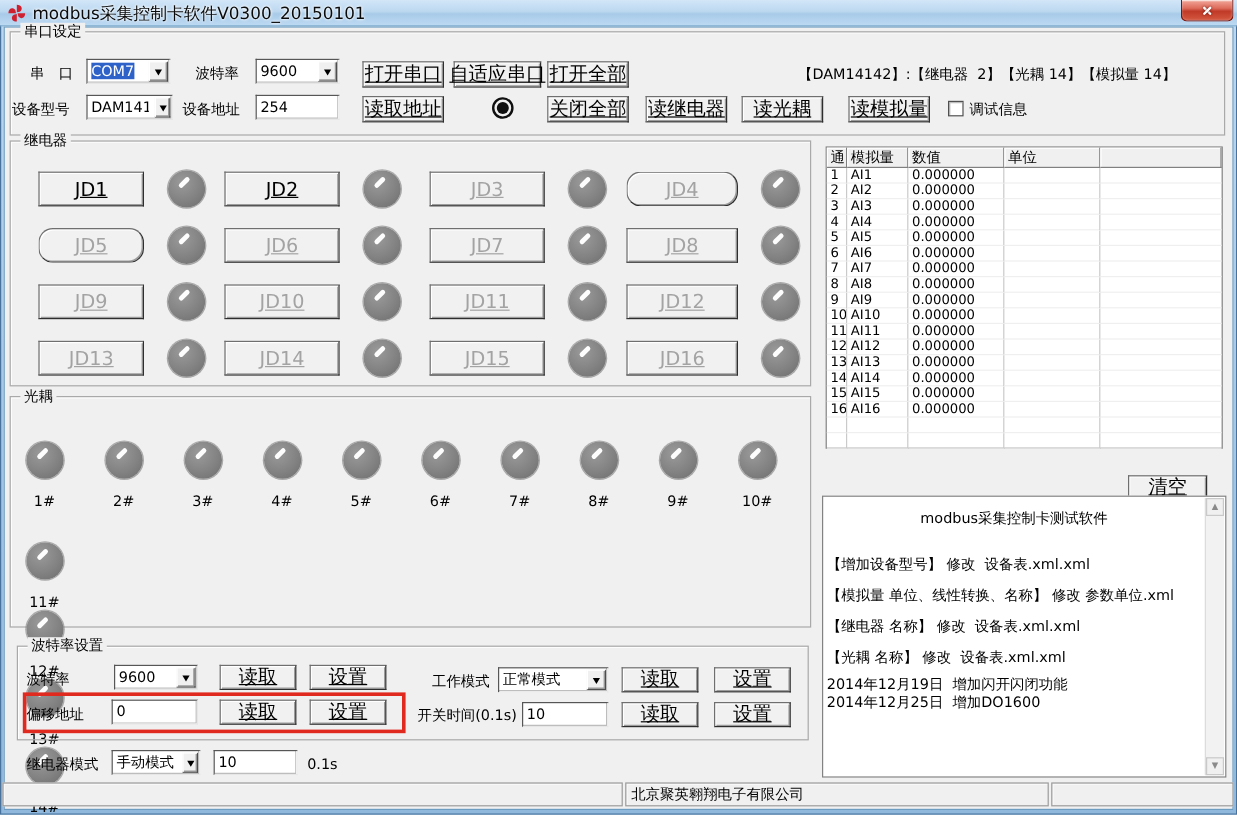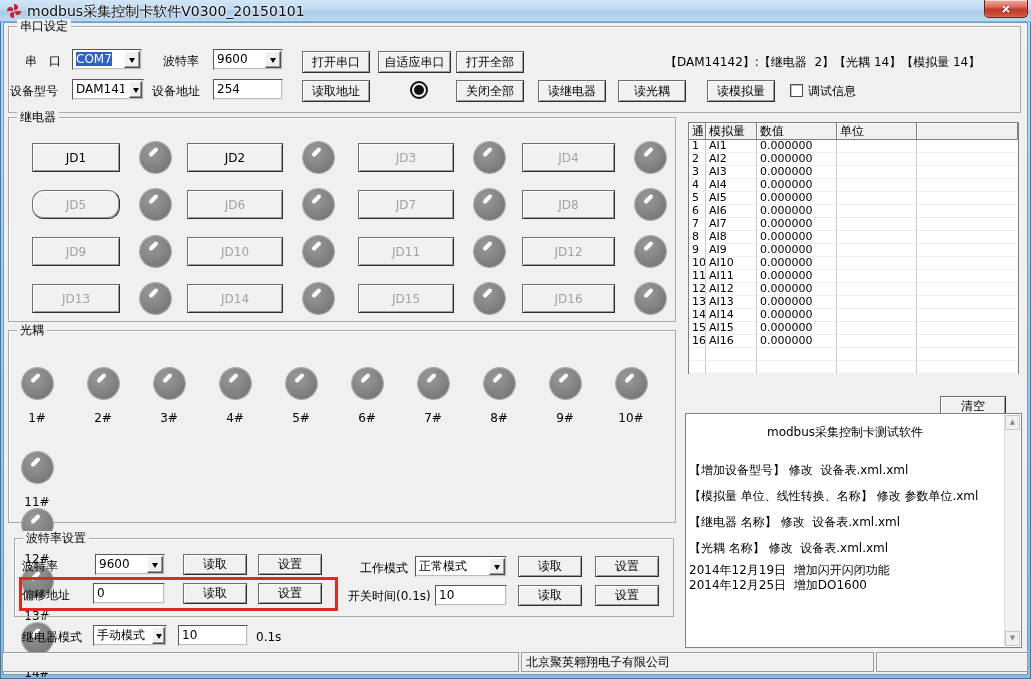--- a/index.html
+++ b/index.html
@@ -26,21 +26,21 @@
   
   .grp{position:absolute;border:1px solid #a9a9a9;box-shadow:inset 1px 1px 0 #fdfdfd;}
   .grp-label{position:absolute;top:-8px;left:8px;background:#f0f0f0;padding:0 3px;line-height:14px;white-space:pre;}
 
   .lbl{position:absolute;white-space:pre;line-height:15px;}
 
   
   .win-btn{position:absolute;display:flex;align-items:center;justify-content:center;
     background:#f1f1f1;border:1px solid #6f6f6f;border-right-color:#2e2e2e;border-bottom-color:#2e2e2e;
     box-shadow:inset 1px 1px 0 #ffffff,inset -1px -1px 0 #9c9c9c;
-    font-size:12px;white-space:pre;cursor:default;}
+    font-size:16px;white-space:pre;cursor:default;text-decoration:underline;}
   .jd-btn{color:#a3a3a3;}
   .jd-btn.enabled{color:#000;}
 
   
   .combo{position:absolute;background:#fff;border:1px solid #565656;border-bottom-color:#e6e6e6;border-right-color:#e6e6e6;
     box-shadow:inset -1px -1px 0 #bdbdbd;}
   .combo .val{position:absolute;left:3px;top:2px;right:19px;overflow:hidden;white-space:pre;line-height:15px;}
   .combo.selected .val span{background:#2e62c8;color:#fff;}
   .combo .arrow-btn{position:absolute;right:1px;top:1px;bottom:1px;width:16px;background:#f0f0f0;
     border:1px solid #fff;border-right-color:#4d4d4d;border-bottom-color:#4d4d4d;box-shadow:inset -1px -1px 0 #9a9a9a;
@@ -181,21 +181,21 @@
         <div class="win-btn jd-btn enabled" style="position:relative;">JD2</div>
         <span class="knob"></span>
       </div>
 
       <div class="relay-cell">
         <div class="win-btn jd-btn" style="position:relative;">JD3</div>
         <span class="knob"></span>
       </div>
 
       <div class="relay-cell">
-        <div class="win-btn jd-btn" style="position:relative;">JD4</div>
+        <div class="win-btn jd-btn" style="position:relative;border-radius:12px;">JD4</div>
         <span class="knob"></span>
       </div>
 
       <div class="relay-cell">
         <div class="win-btn jd-btn" style="position:relative;border-radius:12px;">JD5</div>
         <span class="knob"></span>
       </div>
 
       <div class="relay-cell">
         <div class="win-btn jd-btn" style="position:relative;">JD6</div>

